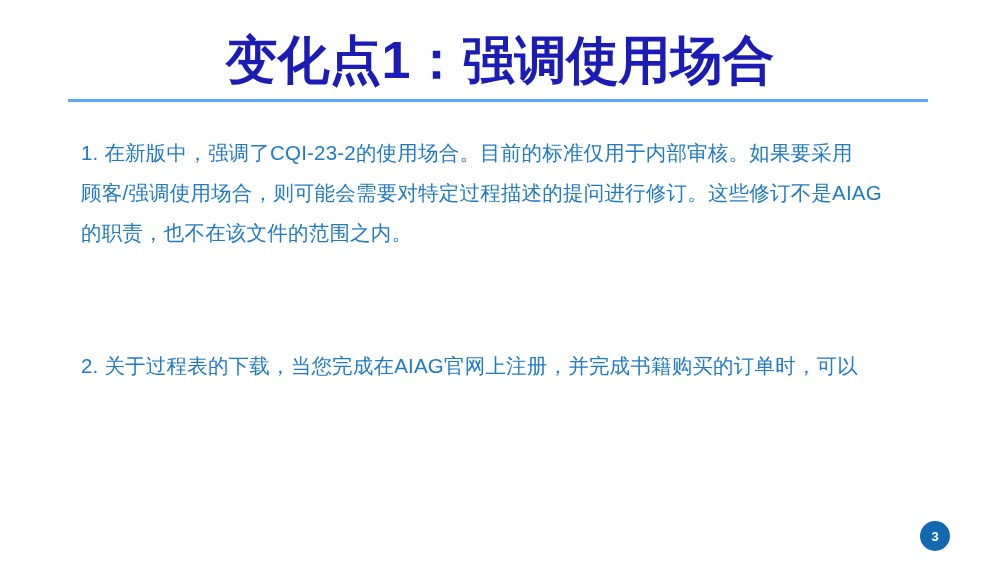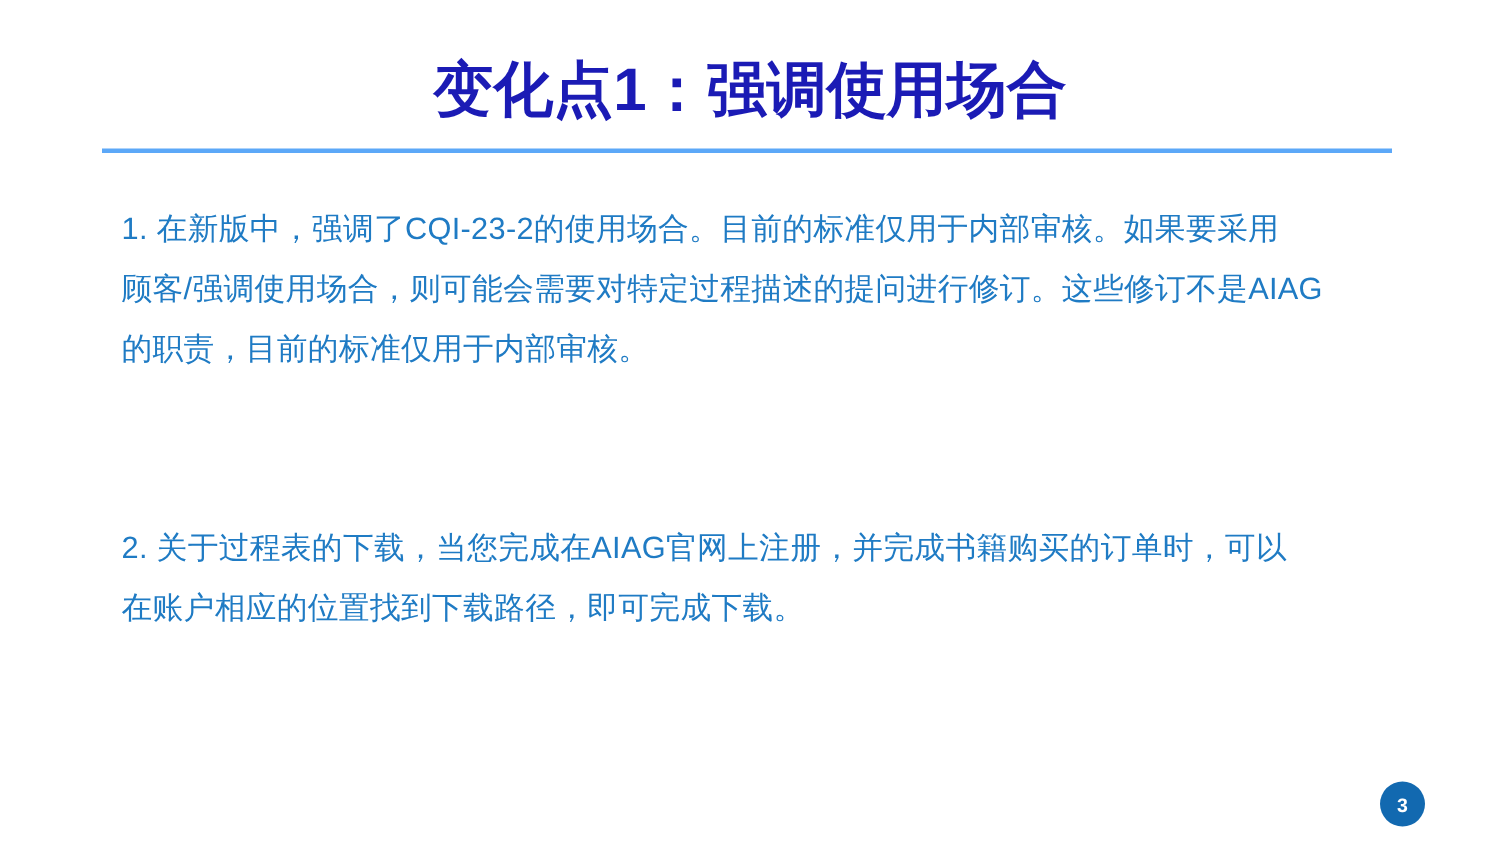--- a/index.html
+++ b/index.html
@@ -20,21 +20,21 @@
     background: #ffffff;
   }
 
   
   .slide-title {
     position: absolute;
     left: 0;
     top: 36px;
     width: 1000px;
     text-align: center;
-    font-size: 40px;
+    font-size: 52px;
     line-height: 48px;
     font-weight: bold;
     color: #1b1bb5;
     letter-spacing: 0px;
     white-space: nowrap;
   }
 
   
   .title-divider {
     position: absolute;
@@ -93,27 +93,26 @@
 
   <div class="slide-title">变化点1：强调使用场合</div>
 
   <div class="title-divider"></div>
 
   <div class="body-area">
 
     <div class="para">
       <span class="pline">1.  在新版中，强调了CQI-23-2的使用场合。目前的标准仅用于内部审核。如果要采用</span>
       <span class="pline">顾客/强调使用场合，则可能会需要对特定过程描述的提问进行修订。这些修订不是AIAG</span>
-      <span class="pline">的职责，目前的标准仅用于内部审核。</span>
+      <span class="pline">的职责，也不在该文件的范围之内。</span>
     </div>
 
     <div class="para-gap"></div>
 
     <div class="para">
       <span class="pline">2.  关于过程表的下载，当您完成在AIAG官网上注册，并完成书籍购买的订单时，可以</span>
-      <span class="pline">在账户相应的位置找到下载路径，即可完成下载。</span>
     </div>
 
   </div>
 
   <div class="page-badge">3</div>
 
 </div>
 
 </body></html>

